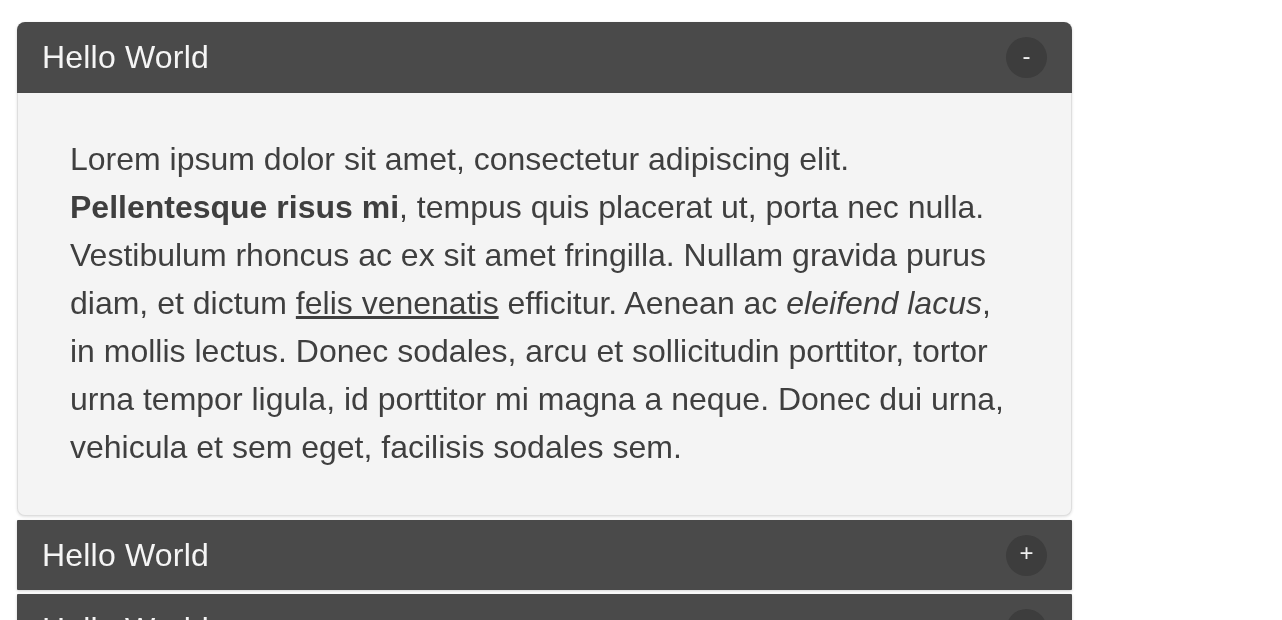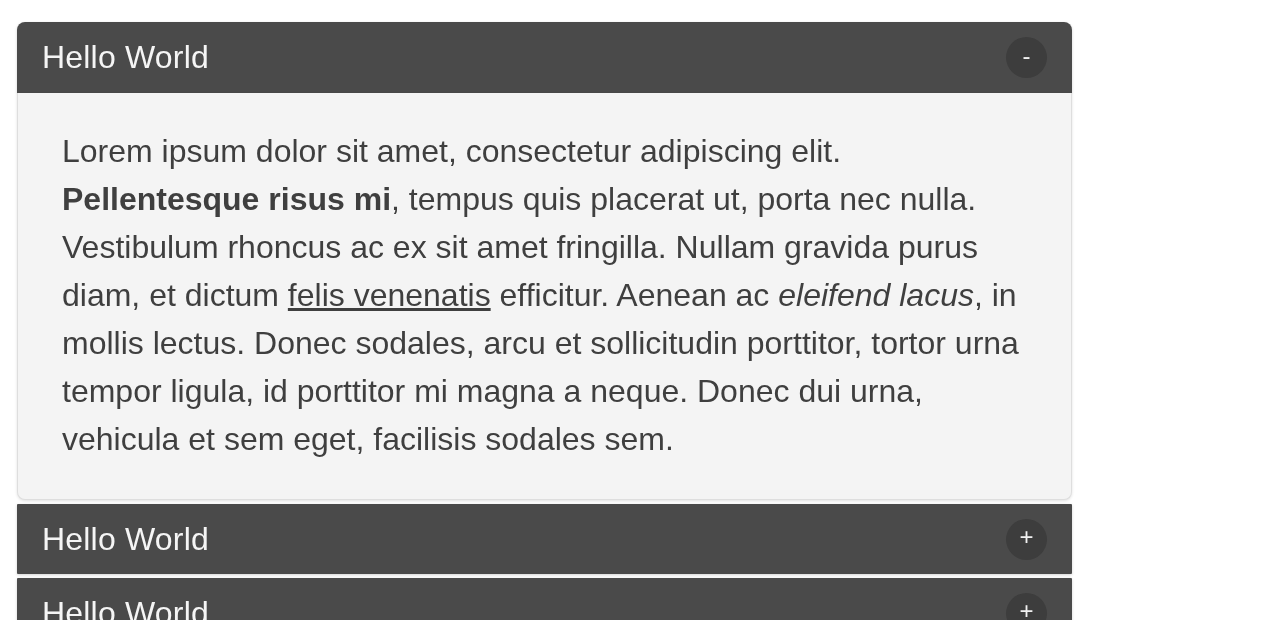--- a/index.html
+++ b/index.html
@@ -63,21 +63,21 @@
   }
   .acc-content {
     background: #f4f4f4;
     border: 1px solid #dedede;
     border-top: none;
     border-radius: 0 0 8px 8px;
     padding: 34px 44px 36px 44px;
     box-shadow: 0 1px 3px rgba(0,0,0,0.12);
   }
   .acc-content p {
-    margin: 0;
+    margin: 8px;
     font-size: 32px;
     line-height: 48px;
     color: #3f3f3f;
   }
   .acc-content p strong { font-weight: 700; }
   .acc-content p em { font-style: italic; }
   .acc-content p u { text-decoration: underline; }
 </style>
 </head>
 <body>

